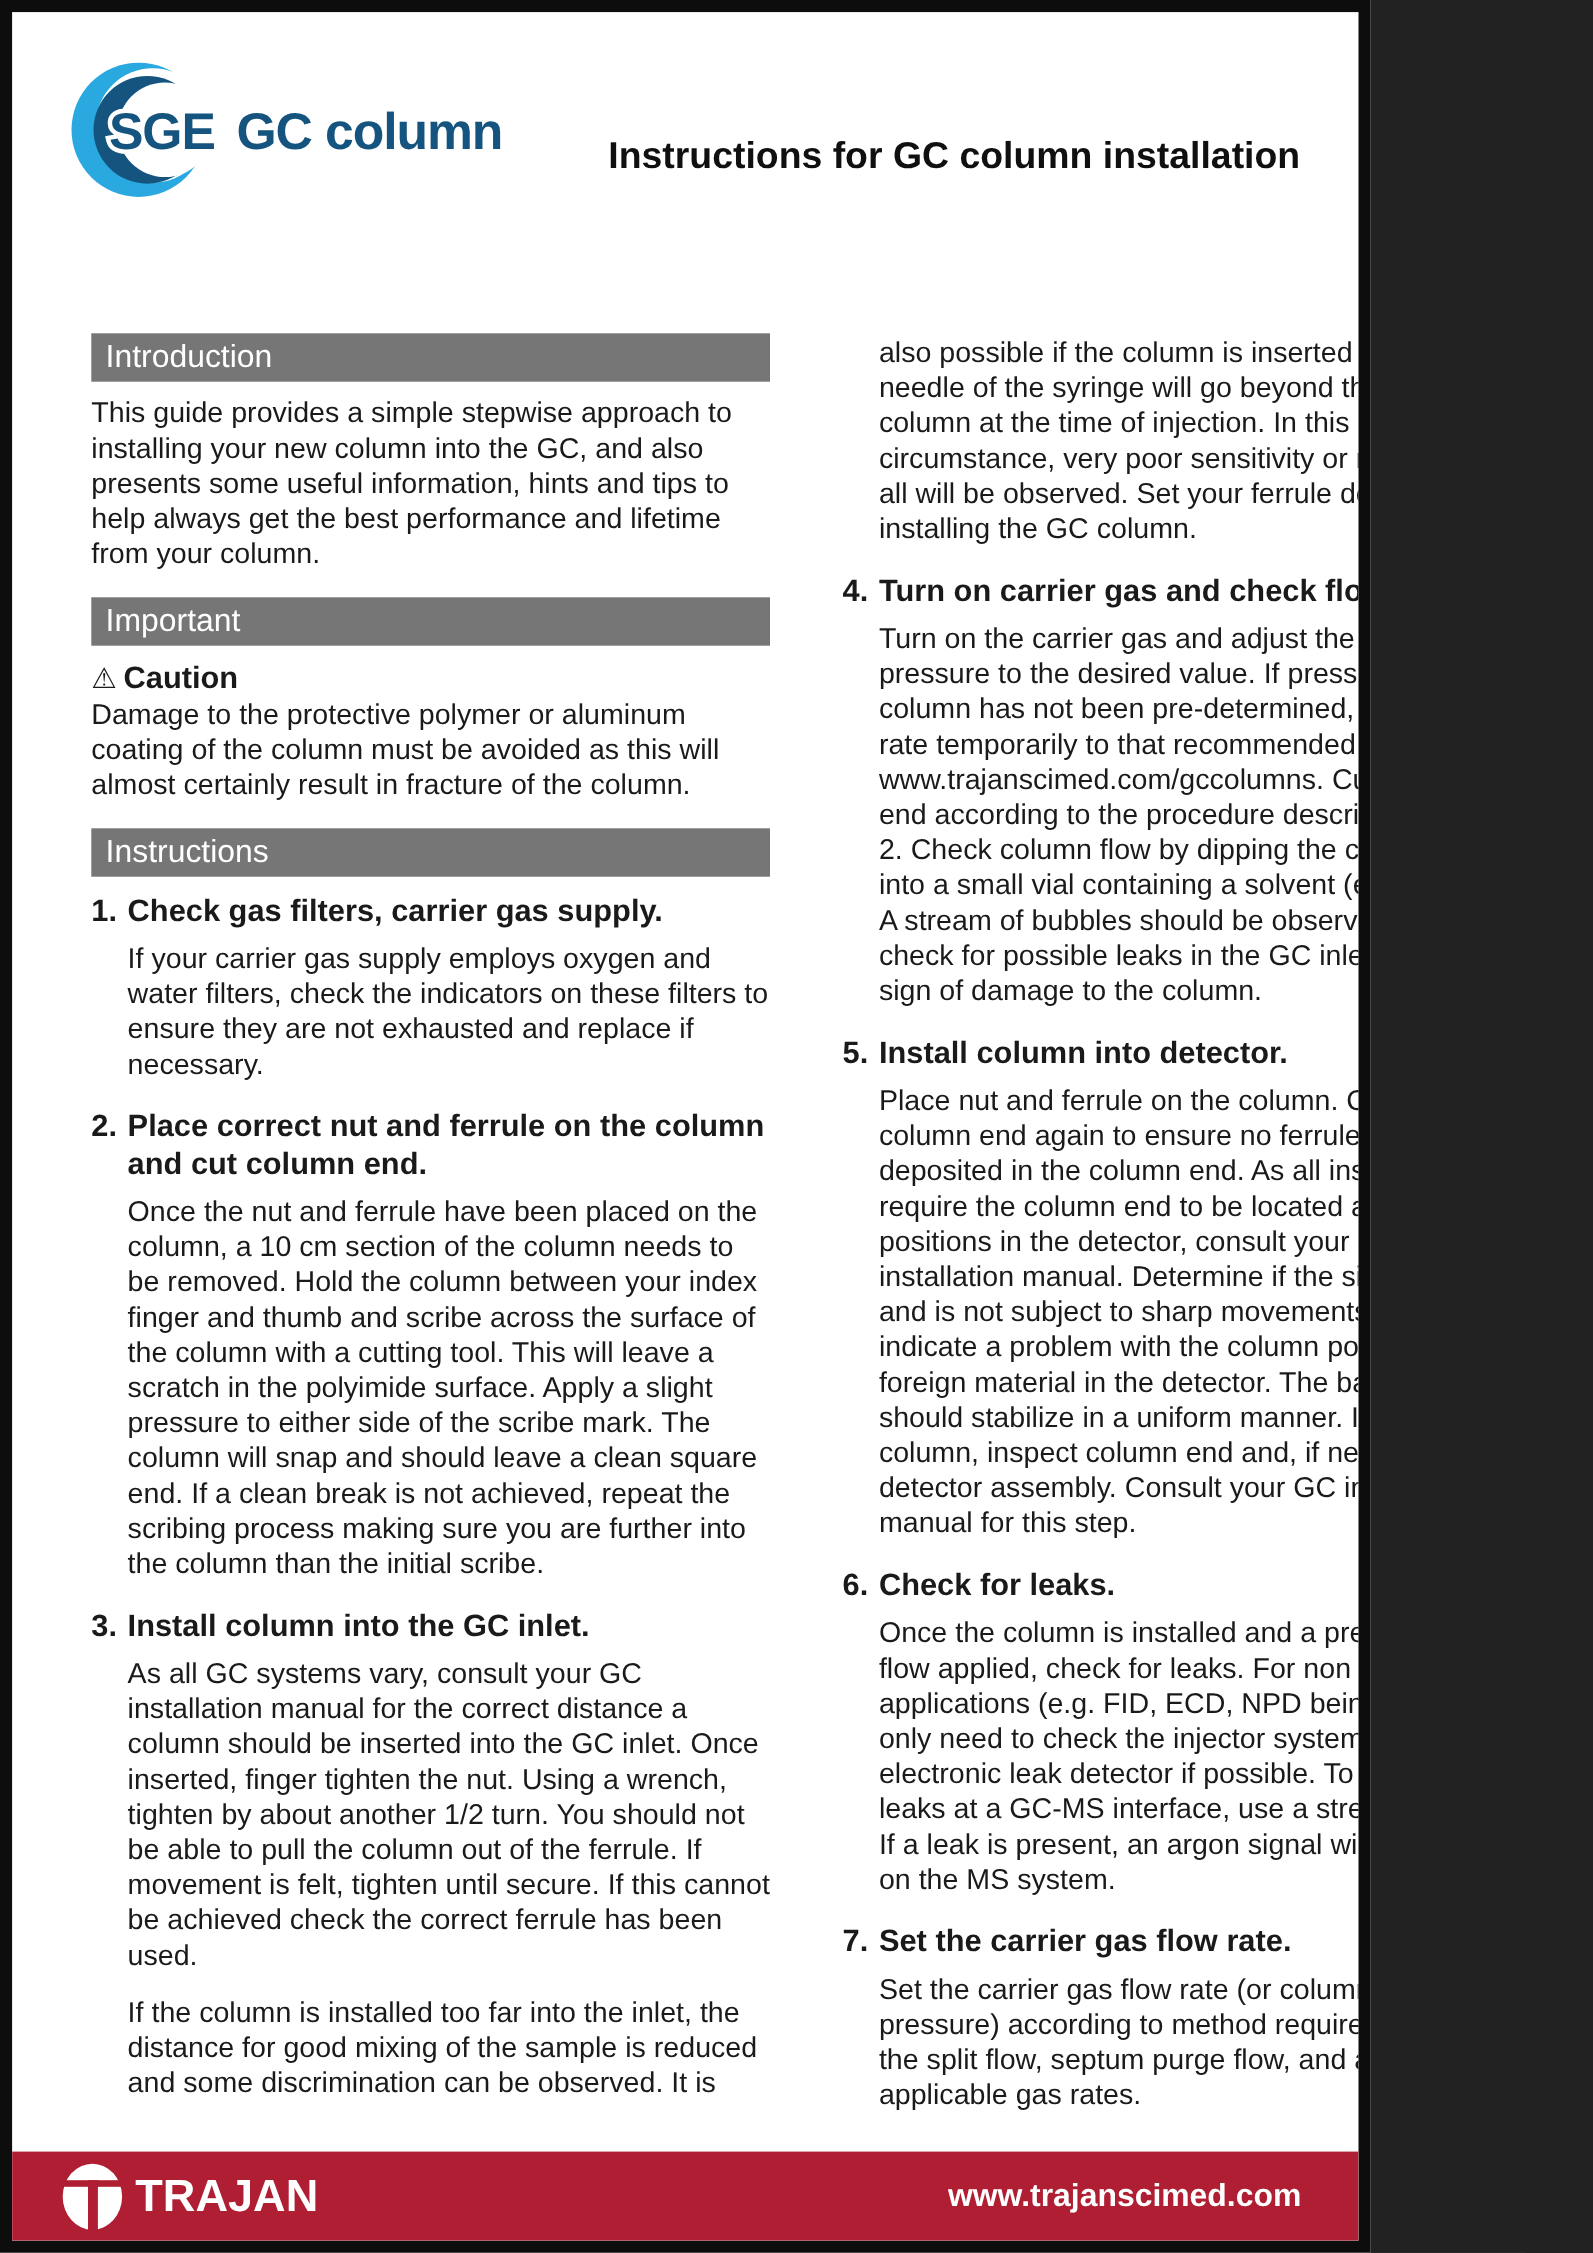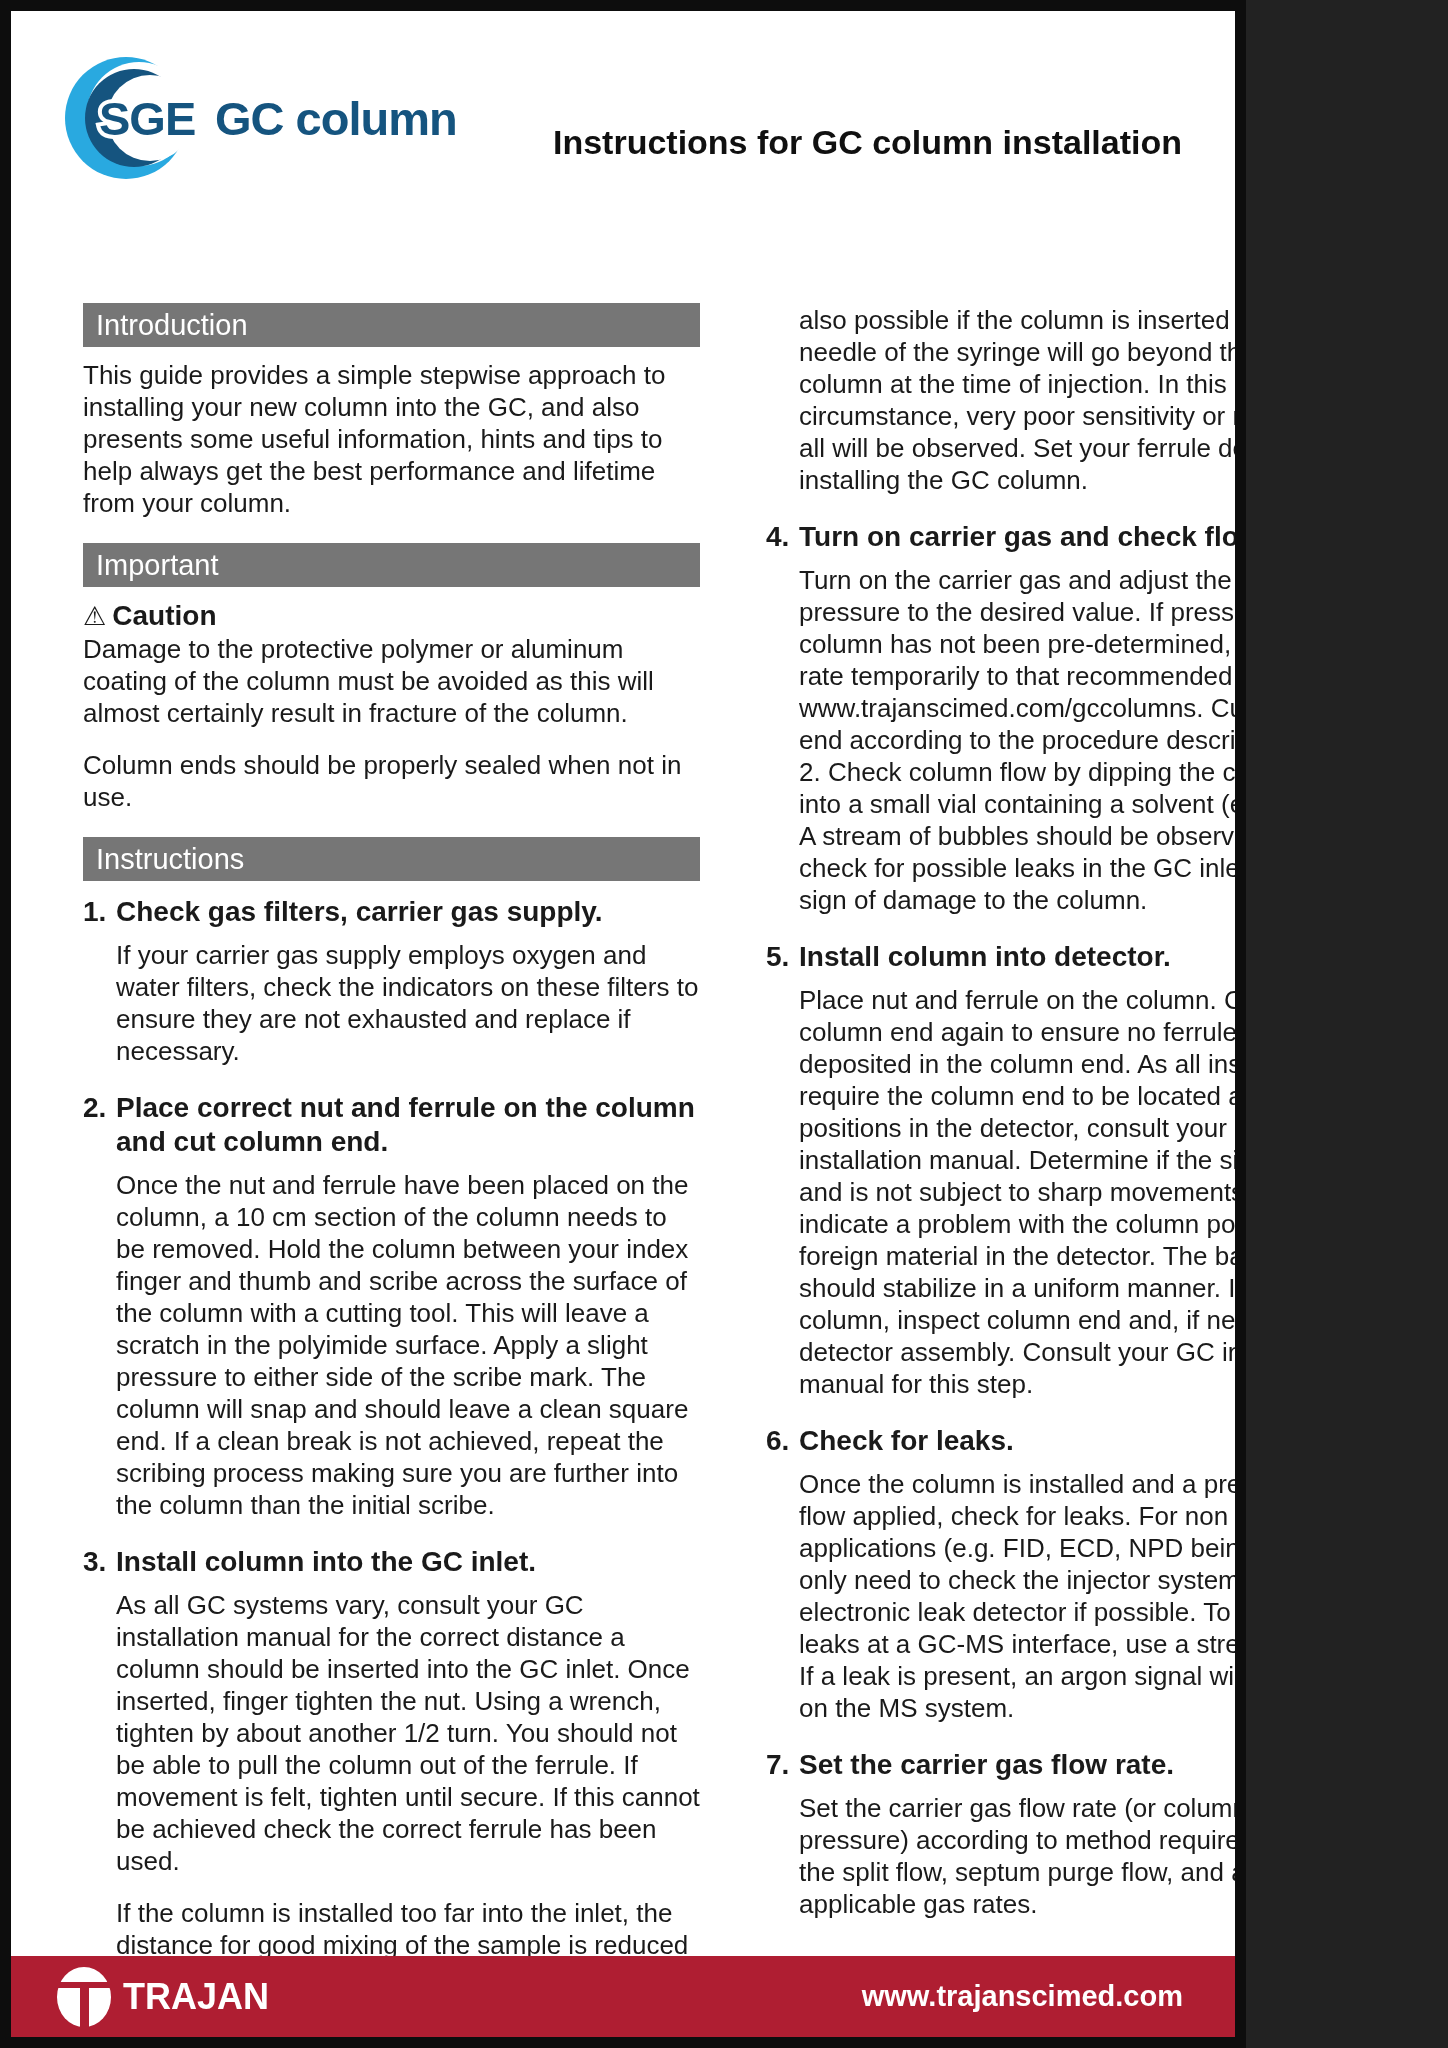--- a/index.html
+++ b/index.html
@@ -44,21 +44,21 @@
   .continuation { margin-top:1px; }
   
   .footer {
     position:absolute; left:0; right:0; bottom:0; height:81px;
     background:var(--accent-red,#AF1E32);
     display:flex; align-items:center; justify-content:space-between;
     padding:0 52px 0 44px; z-index:5;
   }
   .footer-brand { display:flex; align-items:center; }
   .t-cut { fill:var(--accent-red,#AF1E32); }
-  .brand-text { color:#fff; font-weight:bold; font-size:36px; letter-spacing:0px; margin-left:10px; }
+  .brand-text { color:#fff; font-weight:bold; font-size:41px; letter-spacing:0px; margin-left:10px; }
   .footer-url { color:#fff; font-weight:bold; font-size:29px; }
 </style>
 </head>
 <body>
 
 <div class="page">
 
   <div class="header-logo">
     <svg class="logo-mark" width="134" height="134" viewBox="0 0 134 134">
       <circle class="circ-light" cx="63" cy="67" r="61"></circle>
@@ -78,21 +78,20 @@
     </div>
     <p class="body">This guide provides a simple stepwise approach to installing your new column into the GC, and also presents some useful information, hints and tips to help always get the best performance and lifetime from your column.</p>
 
     <div class="section-bar">
       <span>Important</span>
     </div>
     <div class="caution-head">
       <span class="caution-icon">⚠</span><span>Caution</span>
     </div>
     <p class="body">Damage to the protective polymer or aluminum coating of the column must be avoided as this will almost certainly result in fracture of the column.</p>
-    <p class="body">Column ends should be properly sealed when not in use.</p>
 
     <div class="section-bar">
       <span>Instructions</span>
     </div>
 
     <div class="step" style="margin-top:14px;">
       <div class="step-title">
         <span class="step-num">1.</span>
         <span>Check gas filters, carrier gas supply.</span>
       </div>

